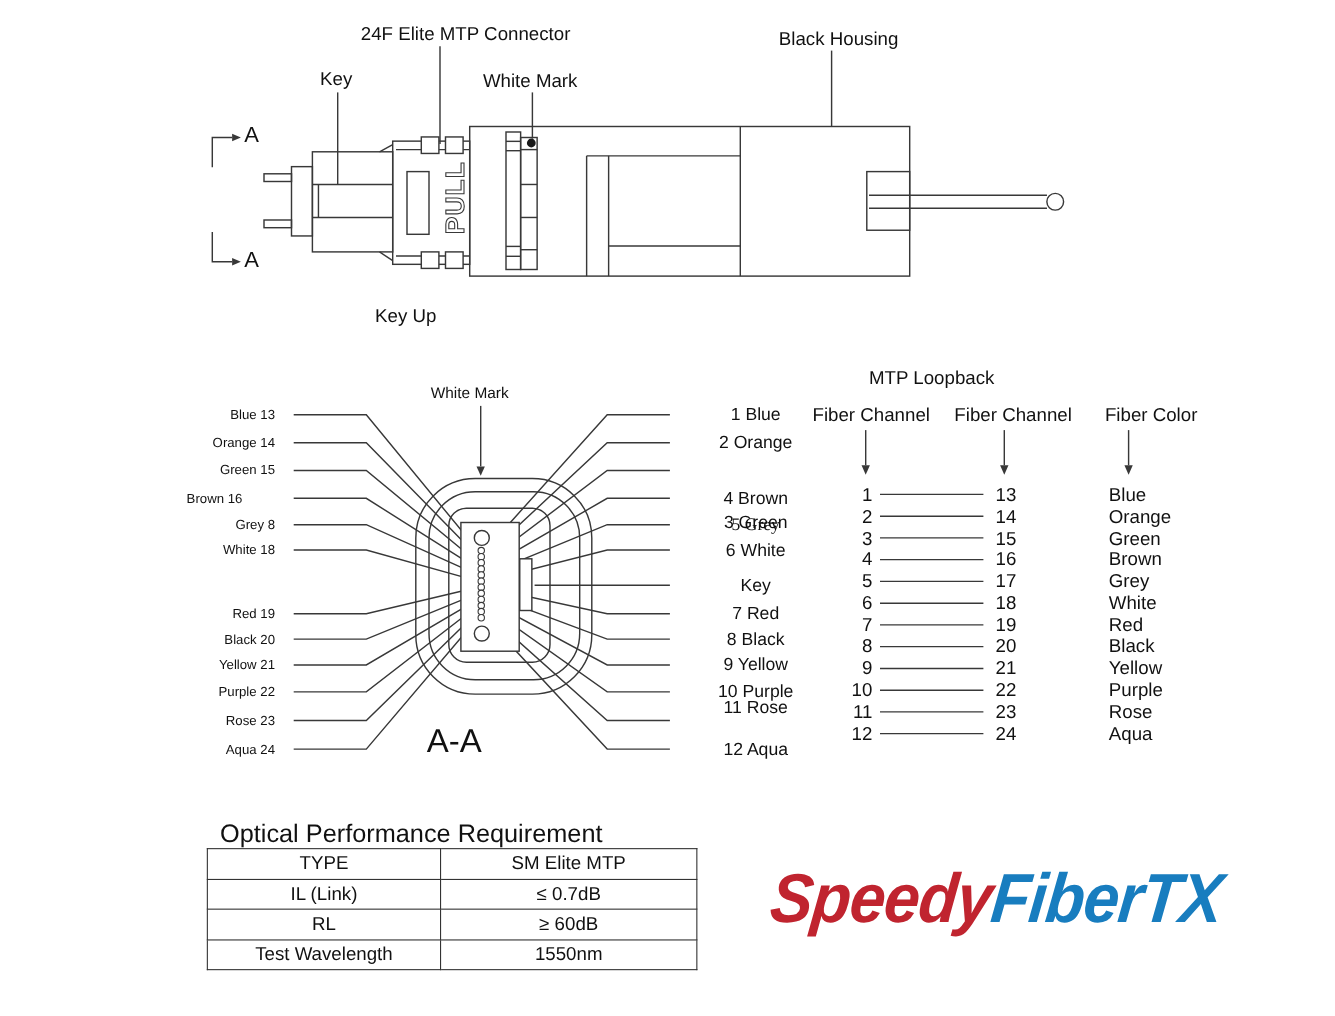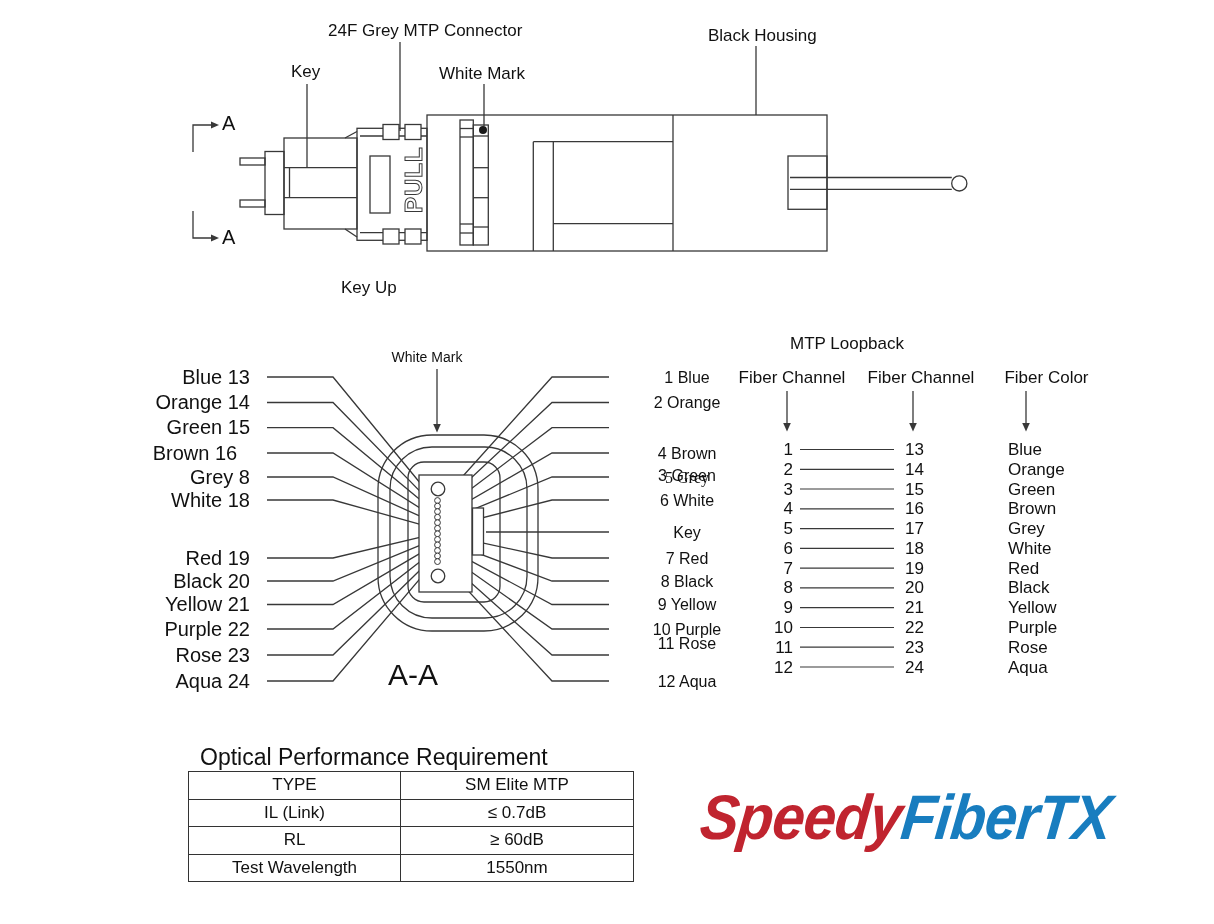--- a/index.html
+++ b/index.html
@@ -9,21 +9,21 @@
     background:#ffffff;
     font-family:"Liberation Sans", sans-serif;
     color:#111;
     overflow:hidden;
   }
   .canvas svg.lineart{position:absolute;left:0;top:0;}
   .lbl{position:absolute;font-size:17px;line-height:19px;white-space:nowrap;}
   .lbl-sm{position:absolute;font-size:14px;line-height:16px;white-space:nowrap;}
   .amark{position:absolute;font-size:20px;line-height:20px;}
   
-  .xl{position:absolute;left:140px;width:110px;text-align:right;font-size:20px;line-height:19px;white-space:nowrap;}
+  .xl{position:absolute;left:140px;width:110px;text-align:right;font-size:12px;line-height:19px;white-space:nowrap;}
   .xr{position:absolute;left:627px;width:120px;text-align:center;font-size:16px;line-height:19px;white-space:nowrap;}
   .aa-title{position:absolute;left:378px;top:659px;width:70px;text-align:center;font-size:30px;line-height:32px;}
   
   .lb-title{position:absolute;left:780px;top:334px;width:134px;text-align:center;font-size:17px;}
   .lb-h{position:absolute;top:368px;text-align:center;font-size:17px;white-space:nowrap;}
   .la{position:absolute;left:760px;width:33px;text-align:right;font-size:17px;line-height:19px;}
   .lb{position:absolute;left:890px;width:34px;text-align:right;font-size:17px;line-height:19px;}
   .lc{position:absolute;left:1008px;width:90px;text-align:left;font-size:17px;line-height:19px;}
   
   .perf-title{position:absolute;left:200px;top:744px;font-size:23px;}
@@ -203,21 +203,21 @@
         <line x1="800" y1="607.7" x2="894" y2="607.7"></line>
         <line x1="800" y1="627.5" x2="894" y2="627.5"></line>
         <line x1="800" y1="647.2" x2="894" y2="647.2"></line>
         <line x1="800" y1="667" x2="894" y2="667"></line>
       </g>
     </g>
   </svg>
 
   <div class="amark" style="left:222px;top:113px;">A</div>
   <div class="amark" style="left:222px;top:227px;">A</div>
-  <div class="lbl" style="left:328px;top:21px;">24F Grey MTP Connector</div>
+  <div class="lbl" style="left:328px;top:21px;">24F Elite MTP Connector</div>
   <div class="lbl" style="left:291px;top:62px;">Key</div>
   <div class="lbl" style="left:439px;top:64px;">White Mark</div>
   <div class="lbl" style="left:708px;top:26px;">Black Housing</div>
   <div class="lbl" style="left:341px;top:278px;">Key Up</div>
 
   <div class="lbl-sm" style="left:377px;top:349px;width:100px;text-align:center;">White Mark</div>
   <div class="aa-title">A-A</div>
 
   <div class="xl" style="top:367.5px;">Blue 13</div>
   <div class="xl" style="top:393px;">Orange 14</div>

